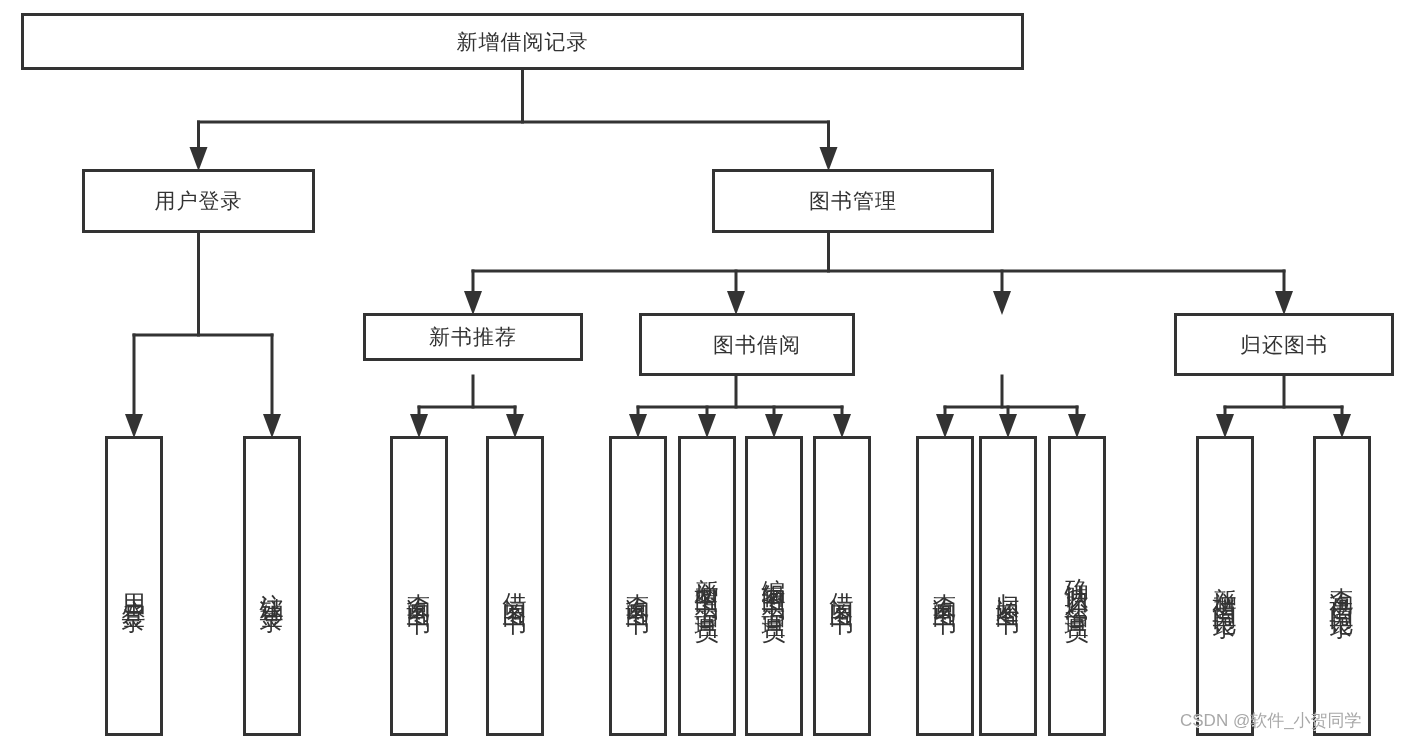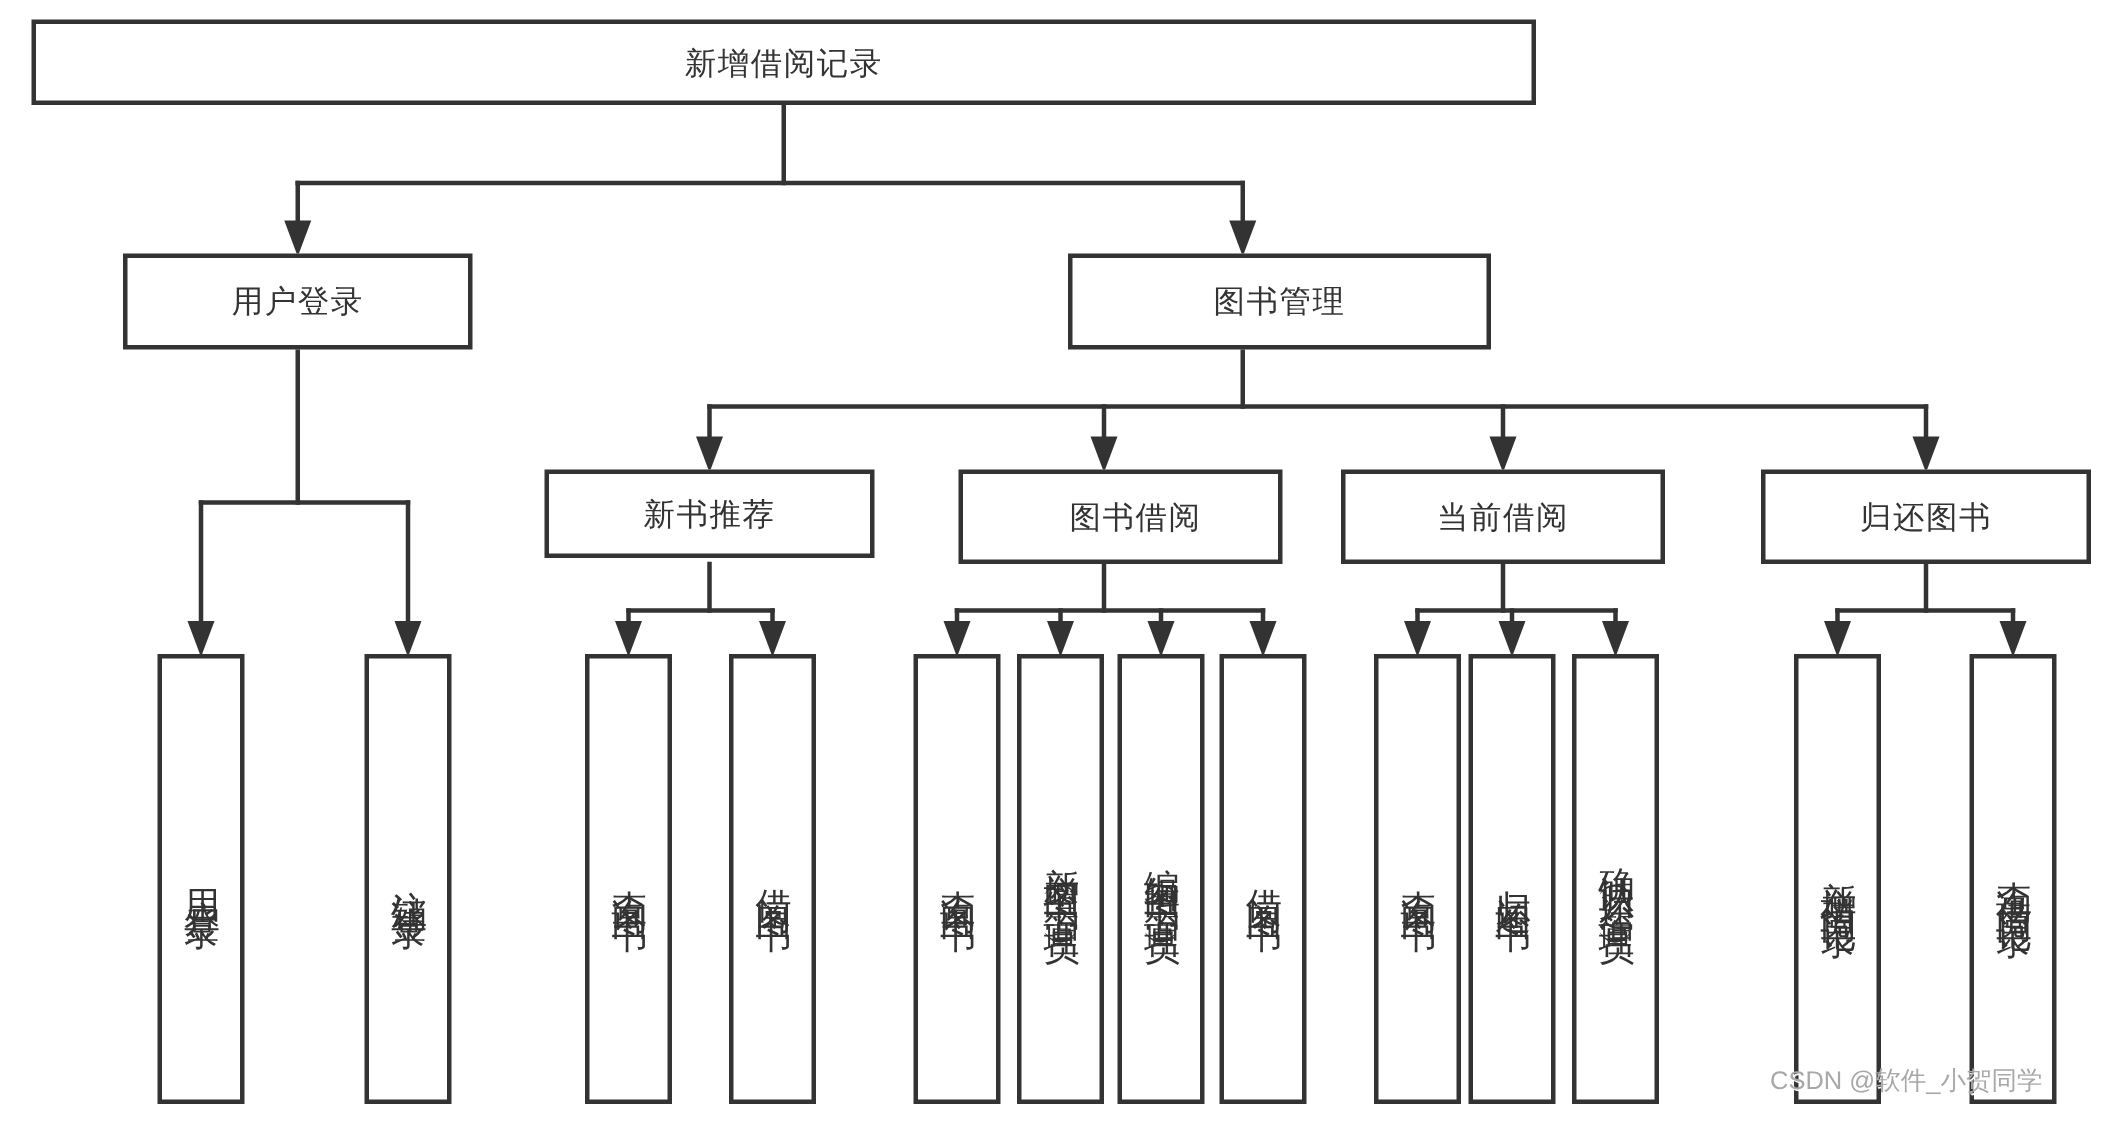--- a/index.html
+++ b/index.html
@@ -125,28 +125,25 @@
     <span>新增借阅记录</span>
   </div>
 
   <div class="node hbox" style="left:82px;top:169px;width:233px;height:64px;">
     <span>用户登录</span>
   </div>
   <div class="node hbox" style="left:712px;top:169px;width:282px;height:64px;">
     <span>图书管理</span>
   </div>
 
-  <div class="node hbox" style="left:363px;top:313px;width:220px;height:59px;">
+  <div class="node hbox" style="left:363px;top:313px;width:220px;height:48px;">
     <span>新书推荐</span>
   </div>
   <div class="node hbox" style="left:639px;top:313px;width:216px;height:63px;padding-left:20px;">
     <span>图书借阅</span>
-  </div>
-  <div class="node hbox" style="left:894px;top:313px;width:216px;height:63px;">
-    <span>当前借阅</span>
   </div>
   <div class="node hbox" style="left:1174px;top:313px;width:220px;height:63px;">
     <span>归还图书</span>
   </div>
 
   <div class="node vbox" style="left:105px;top:436px;width:58px;height:300px;">
     <span class="vtext">用户登录</span>
   </div>
   <div class="node vbox" style="left:243px;top:436px;width:58px;height:300px;">
     <span class="vtext">注销登录</span>

